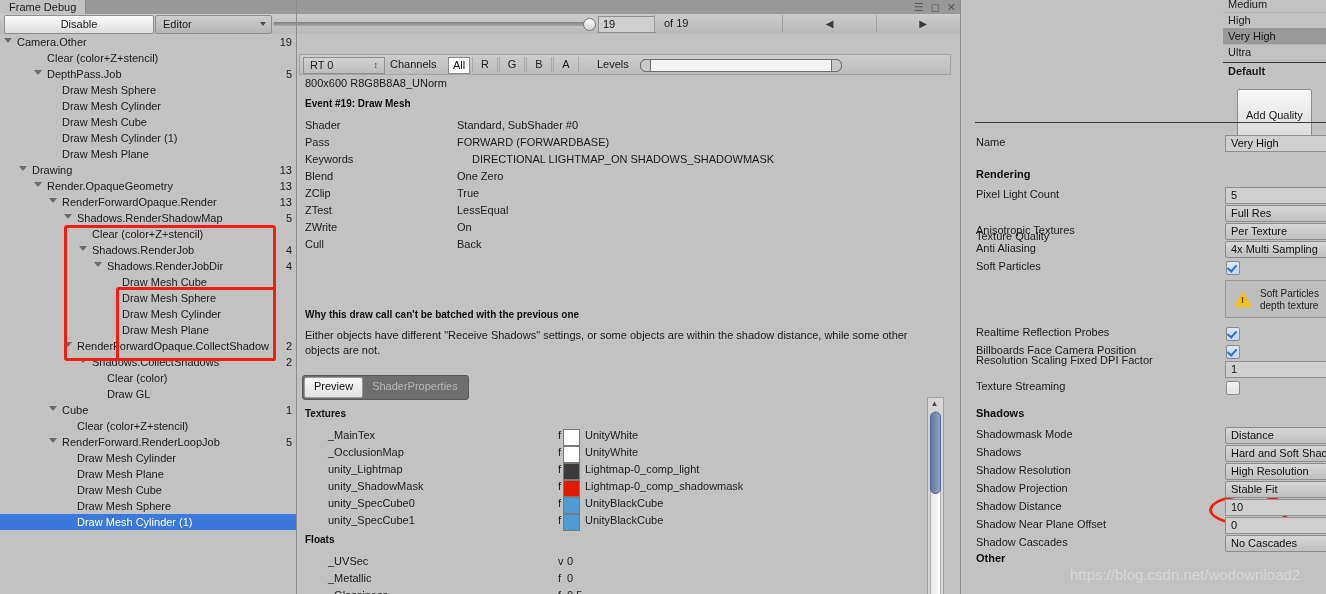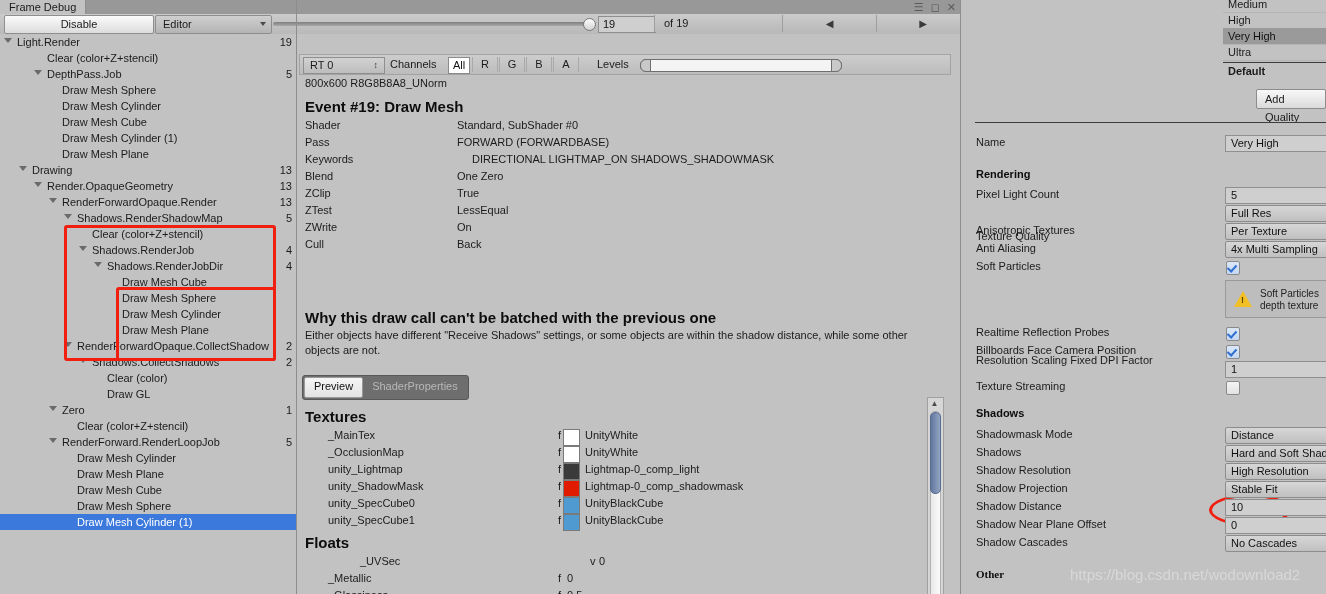--- a/index.html
+++ b/index.html
@@ -67,21 +67,21 @@
     background:linear-gradient(#cdcdcd,#bcbcbc);border:1px solid #a3a3a3;}
   .ch-pop{position:absolute;left:3px;top:2px;width:74px;height:15px;line-height:15px;
     background:linear-gradient(#d2d2d2,#bdbdbd);border:1px solid #8f8f8f;font-size:11px;padding-left:6px;}
   .ch-pop .updn{position:absolute;right:6px;top:2px;font-size:9px;color:#3a3a3a;line-height:11px;}
   .ch-lbl{position:absolute;top:3px;font-size:11px;}
   .ch-seg{position:absolute;top:2px;height:15px;line-height:15px;text-align:center;font-size:11px;
     border-left:1px solid #a9a9a9;border-right:1px solid #a9a9a9;}
   .ch-seg.on{background:#ffffff;color:#111;border:1px solid #8a8a8a;}
   .fmt{position:absolute;left:8px;top:43px;font-size:11px;}
 
-  .sect-h{position:absolute;font-size:15px;font-weight:bold;color:#0d0d0d;}
+  .sect-h{position:absolute;font-size:10px;font-weight:bold;color:#0d0d0d;}
   .kv-k{position:absolute;font-size:11px;color:#1b1b1b;}
   .kv-v{position:absolute;font-size:11px;color:#1b1b1b;}
   .para{position:absolute;font-size:11px;color:#1b1b1b;line-height:15px;}
 
   .tabs{position:absolute;left:5px;top:341px;height:21px;display:flex;
     background:#6e6e6e;border:1px solid #585858;border-radius:3px;padding:1px;}
   .tabs .t{height:19px;line-height:19px;padding:0 9px;font-size:11px;border-radius:2px;}
   .tabs .t.on{background:linear-gradient(#f6f6f6,#e3e3e3);color:#111;border:1px solid #9a9a9a;line-height:17px;}
   .tabs .t.off{color:#b8b8b8;}
 
@@ -97,21 +97,21 @@
   .sbar .trough{position:absolute;left:2px;width:9px;background:linear-gradient(90deg,#e9e9e9,#fafafa);border:1px solid #b0b0b0;border-radius:5px;}
   .sbar .thumb{position:absolute;left:2px;width:9px;background:linear-gradient(90deg,#63789f,#92a4c2);border:1px solid #566c91;border-radius:5px;}
 
   
   .right{position:absolute;left:961px;top:0;width:365px;height:594px;background:#c2c2c2;overflow:hidden;}
   .right-sep{position:absolute;left:960px;top:0;width:1px;height:594px;background:#8d8d8d;}
   .qrow{position:absolute;left:262px;height:16px;width:120px;line-height:16px;font-size:11px;padding-left:5px;
     border-bottom:1px solid #b5b5b5;}
   .qrow.on{background:#9a9a9a;color:#111;}
   .qrow.def{font-weight:bold;border-top:1px solid #3a3a3a;border-bottom:none;}
-  .addq{position:absolute;left:295px;top:89px;height:18px;line-height:18px;padding:0 8px;
+  .addq{position:absolute;left:276px;top:89px;height:18px;line-height:18px;padding:16px 8px;
     background:linear-gradient(#f8f8f8,#dadada);border:1px solid #8c8c8c;border-radius:2px;font-size:11px;}
   .hr{position:absolute;height:1px;background:#3d3d3d;}
   .rlabel{position:absolute;font-size:11px;color:#1b1b1b;}
   .rhead{position:absolute;font-size:11px;font-weight:bold;color:#0d0d0d;}
   .rfield{position:absolute;left:1225px;height:15px;line-height:15px;font-size:11px;
     background:#cfcfcf;border:1px solid #8f8f8f;padding-left:5px;color:#111;}
   .rpop{position:absolute;left:1225px;height:15px;line-height:15px;font-size:11px;
     background:linear-gradient(#d6d6d6,#c0c0c0);border:1px solid #8c8c8c;border-radius:2px;padding-left:5px;color:#111;}
   .cbox{position:absolute;width:12px;height:12px;border:1px solid #8a8a8a;border-radius:2px;
     background:linear-gradient(#f4f4f4,#e2e2e2);}
@@ -150,21 +150,21 @@
     <div class="slider-knob" style="left:583px;top:4px;"></div>
     <div class="numfield nosel" style="left:598px;width:52px;">19</div>
     <div class="plain-cell nosel" style="left:654px;width:125px;">of 19</div>
     <div class="navbtn nosel" style="left:782px;width:93px;"><i>◀</i></div>
     <div class="navbtn nosel" style="left:876px;width:92px;"><i>▶</i></div>
   </div>
 
   <div class="tree nosel" id="tree">
       <div class="tr">
         <span class="tw" style="left: 4px;"></span>
-        <span class="lbl" style="left: 17px;">Light.Render</span>
+        <span class="lbl" style="left: 17px;">Camera.Other</span>
         <span class="cnt">19</span>
       </div>
       <div class="tr">
         <span class="lbl" style="left: 47px;">Clear (color+Z+stencil)</span>
       </div>
       <div class="tr">
         <span class="tw" style="left: 34px;"></span>
         <span class="lbl" style="left: 47px;">DepthPass.Job</span>
         <span class="cnt">5</span>
       </div>
@@ -239,21 +239,21 @@
         <span class="cnt">2</span>
       </div>
       <div class="tr">
         <span class="lbl" style="left: 107px;">Clear (color)</span>
       </div>
       <div class="tr">
         <span class="lbl" style="left: 107px; text-align: center;">Draw GL</span>
       </div>
       <div class="tr">
         <span class="tw" style="left: 49px;"></span>
-        <span class="lbl" style="left: 62px;">Zero</span>
+        <span class="lbl" style="left: 62px;">Cube</span>
         <span class="cnt">1</span>
       </div>
       <div class="tr">
         <span class="lbl" style="left: 77px;">Clear (color+Z+stencil)</span>
       </div>
       <div class="tr">
         <span class="tw" style="left: 49px;"></span>
         <span class="lbl" style="left: 62px;">RenderForward.RenderLoopJob</span>
         <span class="cnt">5</span>
       </div>
@@ -363,21 +363,21 @@
         <div class="prop-row" style="left: 18px; top: 480px; width: 500px;">
           <span class="prop-name">unity_SpecCube1</span>
           <span class="prop-f">f</span>
           <span class="swatch" style="background: rgb(79, 154, 208);"></span>
           <span class="prop-val">UnityBlackCube</span>
         </div>
       </div>
 
     <div class="sect-h" style="left:8px;top:500px;">Floats</div>
     <div id="float-rows">
-        <div class="prop-row" style="left: 18px; top: 521px; width: 400px; margin-left: 32px;">
+        <div class="prop-row" style="left: 18px; top: 521px; width: 400px;">
           <span class="prop-name">_UVSec</span>
           <span class="prop-f">v</span>
           <span class="prop-val" style="left: 252px;">0</span>
         </div>
         <div class="prop-row" style="left: 18px; top: 538px; width: 400px;">
           <span class="prop-name">_Metallic</span>
           <span class="prop-f">f</span>
           <span class="prop-val" style="left: 252px;">0</span>
         </div>
         <div class="prop-row" style="left: 18px; top: 555px; width: 400px;">
@@ -422,21 +422,21 @@
         <div>Soft Particles</div>
         <div>depth texture</div>
       </div>
   </div>
 
   <div id="rendering2-rows"></div>
 
   <div class="rhead" style="left:976px;top:407px;">Shadows</div>
   <div id="shadows-rows"></div>
 
-  <div class="rhead" style="left:976px;top:568px;font-family:Liberation Serif, serif;">Other</div>
+  <div class="rhead" style="left:976px;top:552px;">Other</div>
 
   <div class="annot-ell" style="left:1209px;top:494px;width:76px;height:26px;"></div>
 
   <div class="watermark nosel" style="left:1070px;top:566px;">https://blog.csdn.net/wodownload2</div>
 </div>
 
 <div class="rlabel" style="left: 976px; top: 188px;">Pixel Light Count</div>
 <div class="rfield" style="top: 187px; width: 101px;">5</div>
 <div class="rlabel" style="left: 976px; top: 218px; margin-top: 12px;">Texture Quality</div>
 <div class="rpop" style="top: 205px; width: 101px;">Full Res</div>

